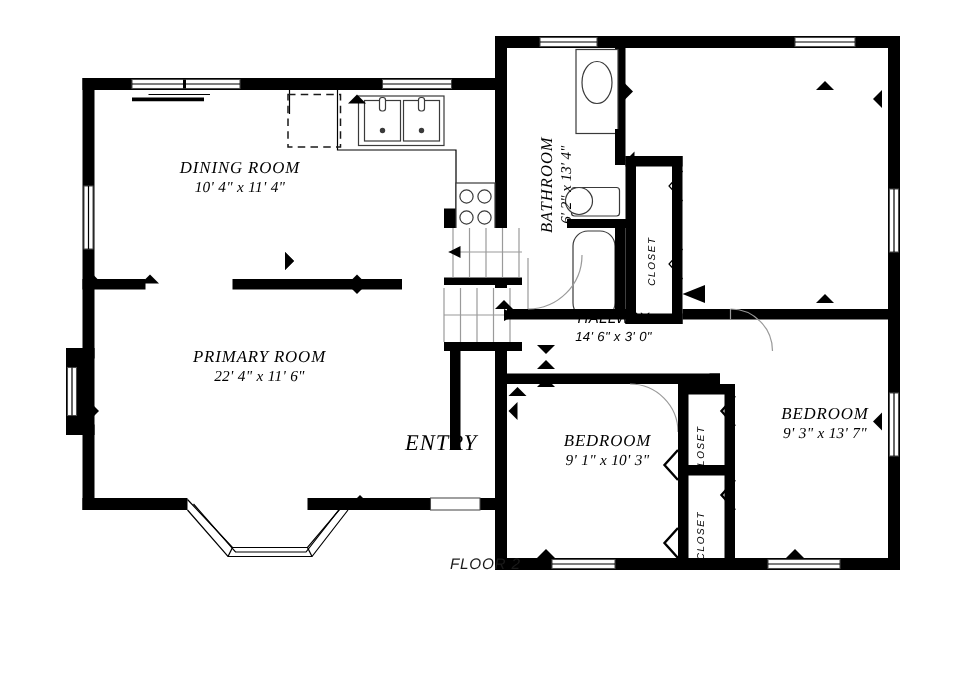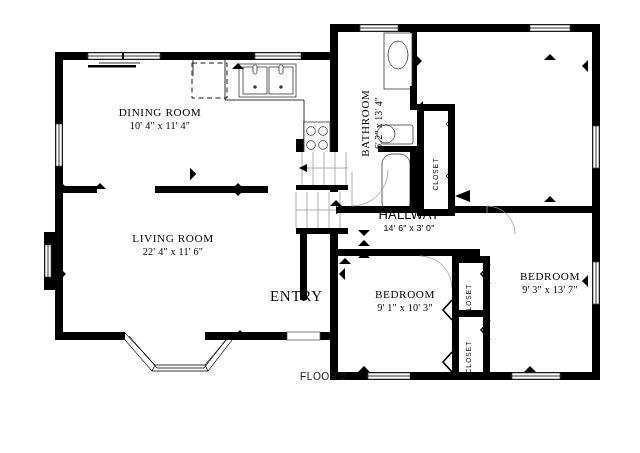--- a/index.html
+++ b/index.html
@@ -12,20 +12,21 @@
     height: 453px;
     position: relative;
     font-family: "Liberation Sans", sans-serif;
     overflow: hidden;
   }
   #floorplan-root {
     position: absolute;
     left: 0; top: 0;
     width: 640px;
     height: 321px;
+    font-style: italic;
   }
   svg#plan {
     position: absolute;
     left: 0;
     top: 0;
     width: 640px;
     height: 400px;
   }
   .wall { fill: #000000; }
   .thinline { stroke: #000000; stroke-width: 0.8; fill: none; }
@@ -50,21 +51,21 @@
   }
   .room-label .rdim {
     display: block;
     font-size: 10.2px;
     letter-spacing: 0.2px;
   }
   .room-label.sans .rname,
   .room-label.sans .rdim {
     font-family: "Liberation Sans", sans-serif;
   }
-  .room-label.sans .rname { font-size: 13px; letter-spacing: .2px; }
+  .room-label.sans .rname { font-size: 10px; letter-spacing: .2px; }
   .room-label.sans .rdim { font-size: 8.8px; }
   .closet-label {
     position: absolute;
     color: #000;
     font-family: "Liberation Sans", sans-serif;
     font-size: 6.6px;
     letter-spacing: 1.1px;
     white-space: nowrap;
     transform: rotate(-90deg);
     transform-origin: 50% 50%;
@@ -336,21 +337,21 @@
     </g>
   </svg>
 
   <div class="room-label" style="left:85px; top:106px; width:150px;">
     <span class="rname">DINING ROOM</span>
     <span class="rdim">10' 4" x 11' 4"</span>
   </div>
 
 
   <div class="room-label" style="left:98px; top:232px; width:150px;">
-    <span class="rname">LIVING ROOM</span>
+    <span class="rname">PRIMARY ROOM</span>
     <span class="rdim">22' 4" x 11' 6"</span>
   </div>
 
   <div class="bath-label" style="left:314px; top:110px; width:116px;">
     <span class="rname">BATHROOM</span>
     <span class="rdim">6' 2" x 13' 4"</span>
   </div>
 
 
   <div class="room-label sans" style="left:350px; top:207px; width:118px;">

